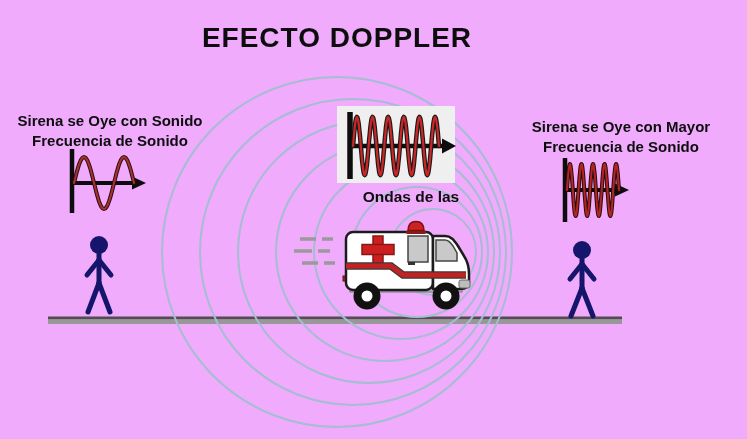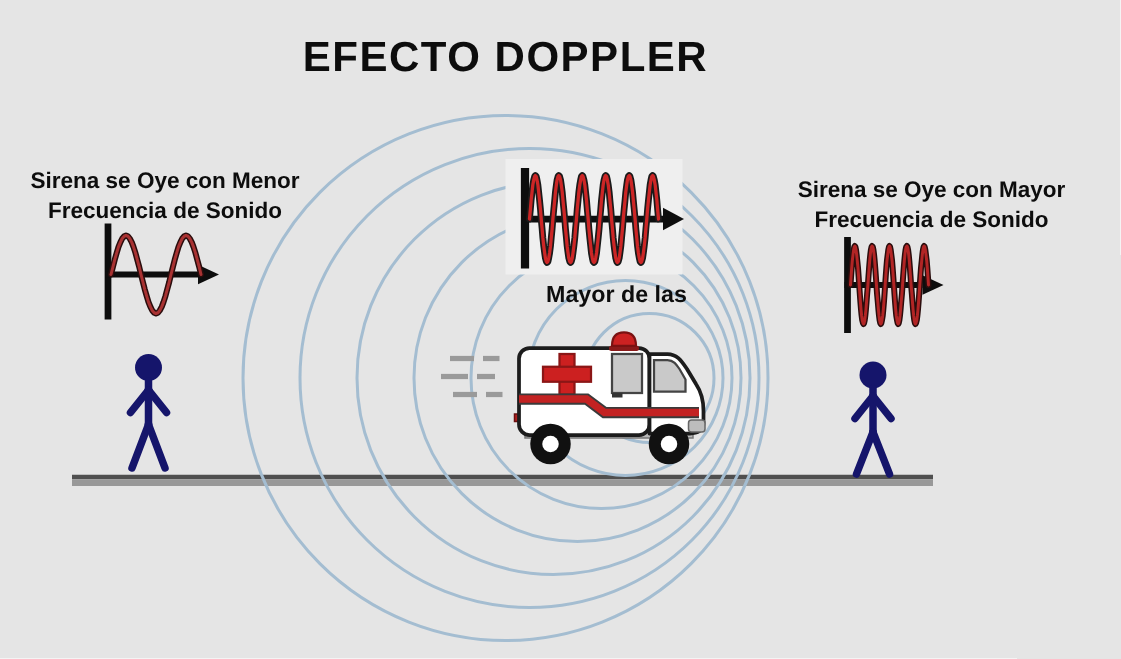--- a/index.html
+++ b/index.html
@@ -1,19 +1,19 @@
 <!DOCTYPE html>
 <html><head>
 <meta charset="utf-8">
 <style>
   html,body{margin:0;padding:0;background:#fff;}
   .canvas{
     position:relative;
     width:747px;height:439px;
-    background:#e5e5e5;
+    background:#f0abfc;
     font-family:"Liberation Sans", sans-serif;
     overflow:hidden;
   }
   .canvas svg{position:absolute;left:0;top:0;z-index:1;}
   .txt{position:absolute;z-index:2;color:#0d0d0d;font-weight:bold;text-align:center;white-space:nowrap;}
   .title{
     left:337px;top:22px;transform:translateX(-50%);
     font-size:28px;letter-spacing:1px;
   }
   .side-label{font-size:15px;line-height:20px;}
@@ -120,26 +120,26 @@
       <line x1="563" y1="190" x2="615" y2="190" stroke="#0d0d0d" stroke-width="4"></line>
       <polygon points="615,183.5 629,190 615,196.5" fill="#0d0d0d"></polygon>
       <path id="high-wave-outline" fill="none" stroke-width="4" stroke-linecap="round" stroke-linejoin="round" d="M567,190 L567.4,184.2 L567.8,178.7 L568.2,173.8 L568.7,169.7 L569.1,166.6 L569.5,164.7 L569.9,164.0 L570.3,164.7 L570.7,166.6 L571.1,169.7 L571.5,173.8 L572.0,178.7 L572.4,184.2 L572.8,190.0 L573.2,195.8 L573.6,201.3 L574.0,206.2 L574.4,210.3 L574.8,213.4 L575.3,215.3 L575.7,216.0 L576.1,215.3 L576.5,213.4 L576.9,210.3 L577.3,206.2 L577.7,201.3 L578.1,195.8 L578.6,190.0 L579.0,184.2 L579.4,178.7 L579.8,173.8 L580.2,169.7 L580.6,166.6 L581.0,164.7 L581.4,164.0 L581.9,164.7 L582.3,166.6 L582.7,169.7 L583.1,173.8 L583.5,178.7 L583.9,184.2 L584.3,190.0 L584.7,195.8 L585.2,201.3 L585.6,206.2 L586.0,210.3 L586.4,213.4 L586.8,215.3 L587.2,216.0 L587.6,215.3 L588.0,213.4 L588.5,210.3 L588.9,206.2 L589.3,201.3 L589.7,195.8 L590.1,190.0 L590.5,184.2 L590.9,178.7 L591.3,173.8 L591.8,169.7 L592.2,166.6 L592.6,164.7 L593.0,164.0 L593.4,164.7 L593.8,166.6 L594.2,169.7 L594.7,173.8 L595.1,178.7 L595.5,184.2 L595.9,190.0 L596.3,195.8 L596.7,201.3 L597.1,206.2 L597.5,210.3 L598.0,213.4 L598.4,215.3 L598.8,216.0 L599.2,215.3 L599.6,213.4 L600.0,210.3 L600.4,206.2 L600.8,201.3 L601.3,195.8 L601.7,190.0 L602.1,184.2 L602.5,178.7 L602.9,173.8 L603.3,169.7 L603.7,166.6 L604.1,164.7 L604.6,164.0 L605.0,164.7 L605.4,166.6 L605.8,169.7 L606.2,173.8 L606.6,178.7 L607.0,184.2 L607.4,190.0 L607.9,195.8 L608.3,201.3 L608.7,206.2 L609.1,210.3 L609.5,213.4 L609.9,215.3 L610.3,216.0 L610.7,215.3 L611.2,213.4 L611.6,210.3 L612.0,206.2 L612.4,201.3 L612.8,195.8 L613.2,190.0 L613.6,184.2 L614.0,178.7 L614.5,173.8 L614.9,169.7 L615.3,166.6 L615.7,164.7 L616.1,164.0 L616.5,164.7 L616.9,166.6 L617.3,169.7 L617.8,173.8 L618.2,178.7 L618.6,184.2 L619.0,190.0" stroke="#2a0d0d"></path>
       <path id="high-wave" fill="none" stroke-width="2" stroke-linecap="round" stroke-linejoin="round" d="M567,190 L567.4,184.2 L567.8,178.7 L568.2,173.8 L568.7,169.7 L569.1,166.6 L569.5,164.7 L569.9,164.0 L570.3,164.7 L570.7,166.6 L571.1,169.7 L571.5,173.8 L572.0,178.7 L572.4,184.2 L572.8,190.0 L573.2,195.8 L573.6,201.3 L574.0,206.2 L574.4,210.3 L574.8,213.4 L575.3,215.3 L575.7,216.0 L576.1,215.3 L576.5,213.4 L576.9,210.3 L577.3,206.2 L577.7,201.3 L578.1,195.8 L578.6,190.0 L579.0,184.2 L579.4,178.7 L579.8,173.8 L580.2,169.7 L580.6,166.6 L581.0,164.7 L581.4,164.0 L581.9,164.7 L582.3,166.6 L582.7,169.7 L583.1,173.8 L583.5,178.7 L583.9,184.2 L584.3,190.0 L584.7,195.8 L585.2,201.3 L585.6,206.2 L586.0,210.3 L586.4,213.4 L586.8,215.3 L587.2,216.0 L587.6,215.3 L588.0,213.4 L588.5,210.3 L588.9,206.2 L589.3,201.3 L589.7,195.8 L590.1,190.0 L590.5,184.2 L590.9,178.7 L591.3,173.8 L591.8,169.7 L592.2,166.6 L592.6,164.7 L593.0,164.0 L593.4,164.7 L593.8,166.6 L594.2,169.7 L594.7,173.8 L595.1,178.7 L595.5,184.2 L595.9,190.0 L596.3,195.8 L596.7,201.3 L597.1,206.2 L597.5,210.3 L598.0,213.4 L598.4,215.3 L598.8,216.0 L599.2,215.3 L599.6,213.4 L600.0,210.3 L600.4,206.2 L600.8,201.3 L601.3,195.8 L601.7,190.0 L602.1,184.2 L602.5,178.7 L602.9,173.8 L603.3,169.7 L603.7,166.6 L604.1,164.7 L604.6,164.0 L605.0,164.7 L605.4,166.6 L605.8,169.7 L606.2,173.8 L606.6,178.7 L607.0,184.2 L607.4,190.0 L607.9,195.8 L608.3,201.3 L608.7,206.2 L609.1,210.3 L609.5,213.4 L609.9,215.3 L610.3,216.0 L610.7,215.3 L611.2,213.4 L611.6,210.3 L612.0,206.2 L612.4,201.3 L612.8,195.8 L613.2,190.0 L613.6,184.2 L614.0,178.7 L614.5,173.8 L614.9,169.7 L615.3,166.6 L615.7,164.7 L616.1,164.0 L616.5,164.7 L616.9,166.6 L617.3,169.7 L617.8,173.8 L618.2,178.7 L618.6,184.2 L619.0,190.0" stroke="#b22525"></path>
     </g>
   </svg>
 
   <div class="txt title">EFECTO DOPPLER</div>
 
   <div class="txt side-label label-left">
-    <span>Sirena se Oye con Menor</span>
+    <span>Sirena se Oye con Sonido</span>
     <span>Frecuencia de Sonido</span>
   </div>
 
   <div class="txt side-label label-right">
     <span>Sirena se Oye con Mayor</span>
     <span>Frecuencia de Sonido</span>
   </div>
 
   <div class="txt side-label label-source">
-    <span>Mayor de las</span>
+    <span>Ondas de las</span>
   </div>
 
 </div>
 
 </body></html>

